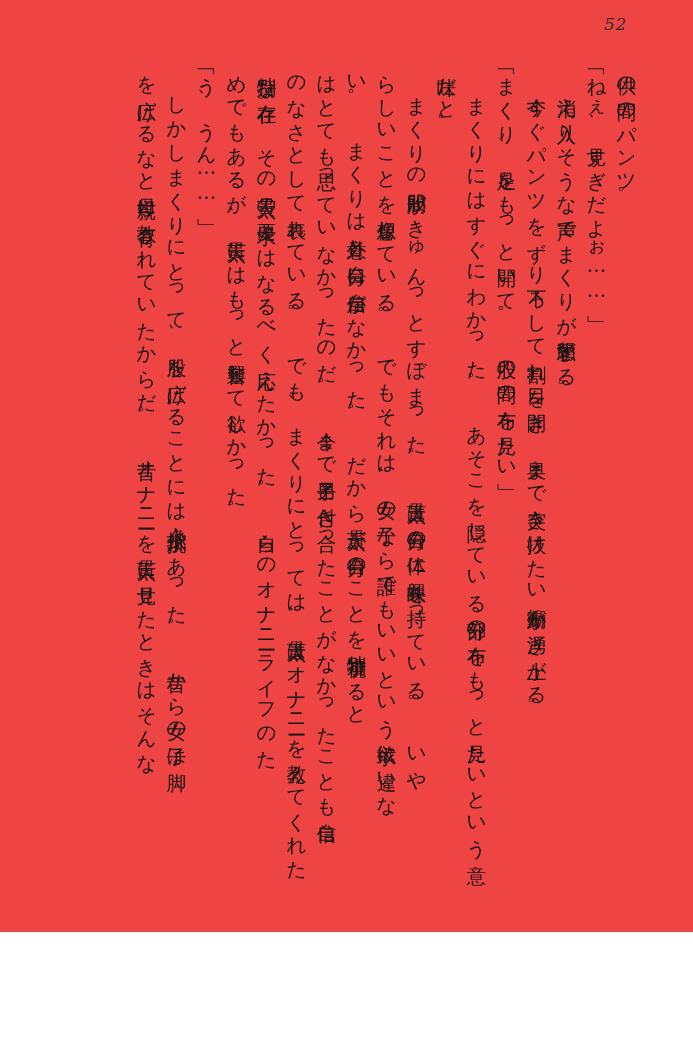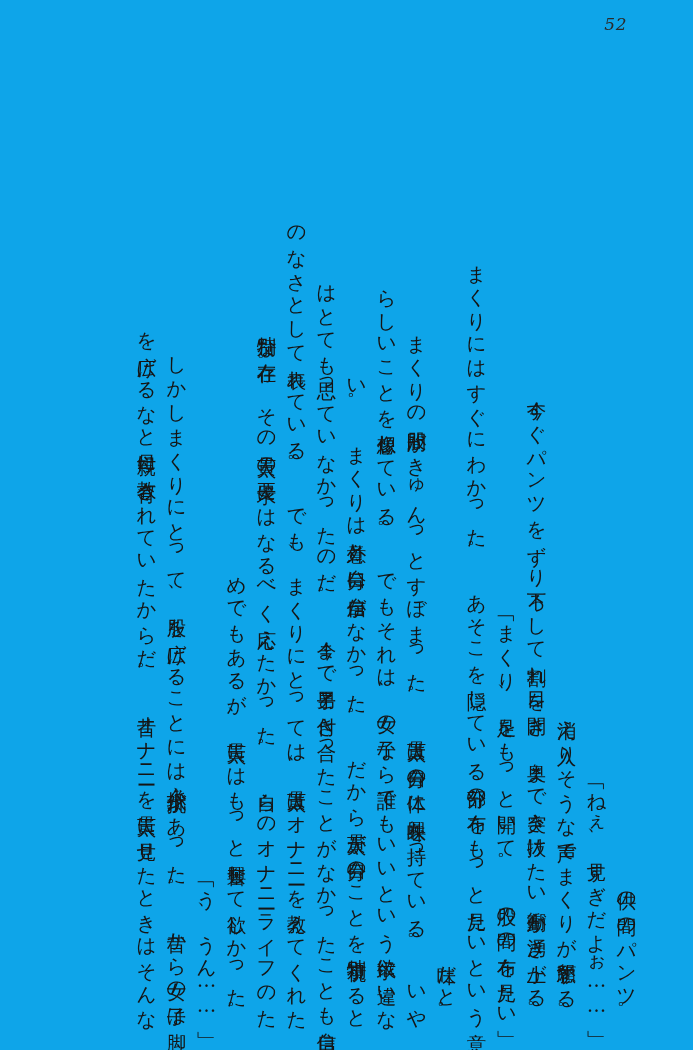--- a/index.html
+++ b/index.html
@@ -11,24 +11,23 @@
     width: 693px;
     height: 1050px;
     font-family: "DejaVu Serif", "Liberation Serif", serif;
     color: #1a1a1a;
     overflow: hidden;
   }
 
   .page {
     position: relative;
     width: 693px;
-    height: 1050px;
-    background: #0ea5e9;
+    height: 932px;
+    background: #ef4444;
     box-sizing: border-box;
-    text-align: right;
   }
 
   .page-number {
     position: absolute;
     top: 14px;
     right: 66px;
     font-family: "DejaVu Serif", "Liberation Serif", serif;
     font-style: italic;
     font-size: 17px;
     color: #2a2a2a;

